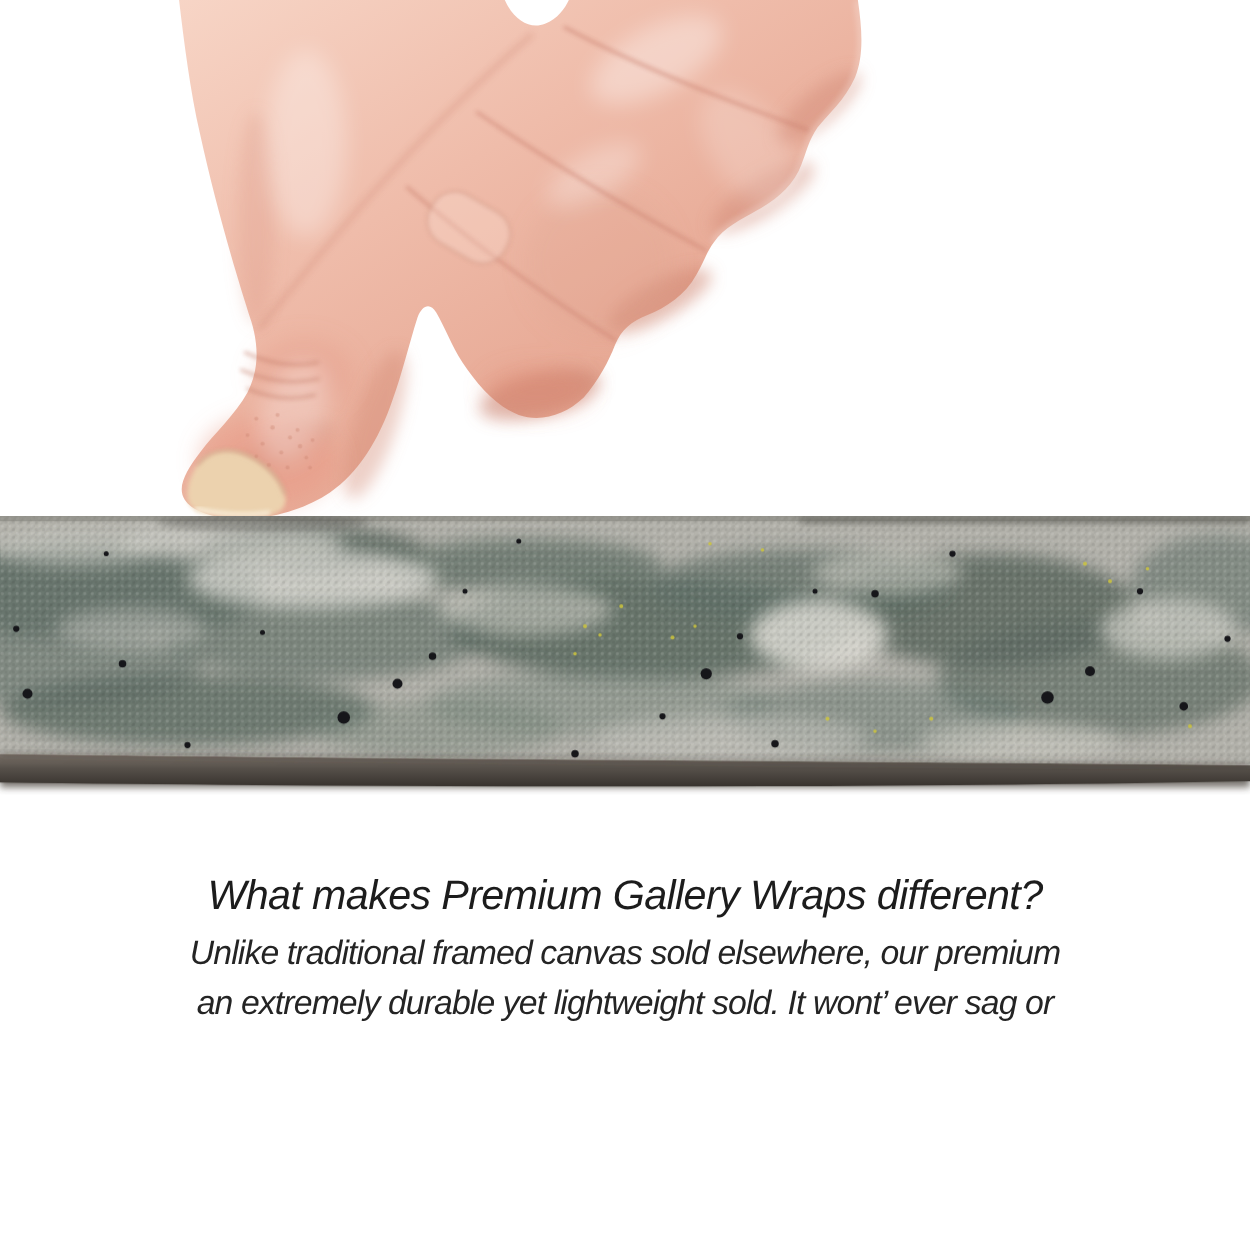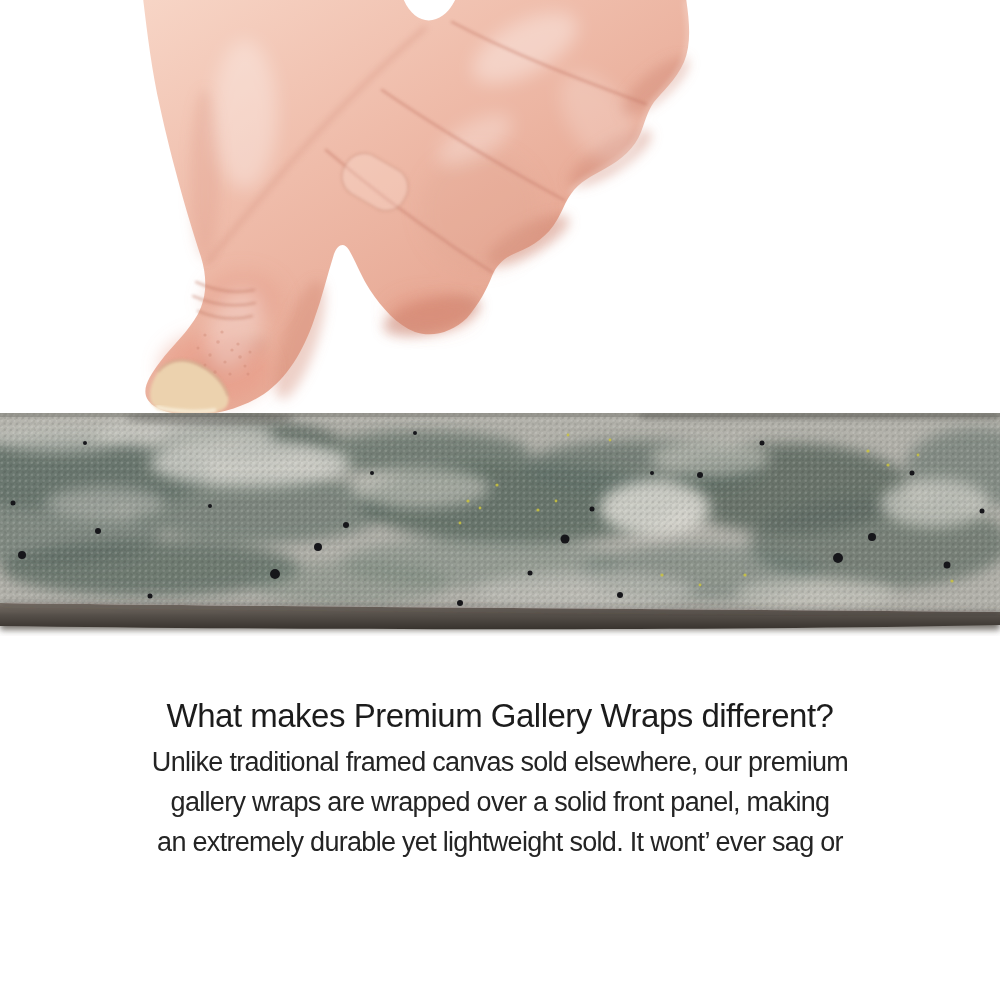--- a/index.html
+++ b/index.html
@@ -2,21 +2,21 @@
 <html><head>
 <meta charset="utf-8">
 <style>
   html,body{margin:0;padding:0;}
   body{width:1000px;height:1000px;background:#ffffff;overflow:hidden;position:relative;
        font-family:"Liberation Sans",sans-serif;}
   .stage{position:absolute;inset:0;width:1000px;height:1000px;background:#ffffff;}
   .hand-photo{position:absolute;left:0;top:0;width:1000px;height:432px;}
   .canvas-photo{position:absolute;left:0;top:413px;width:1000px;height:230px;}
   .text-block{position:absolute;left:0;right:0;top:697px;text-align:center;
-              color:#222222;}
+              font-style:italic;color:#222222;}
   .text-heading{font-size:33px;font-weight:500;letter-spacing:-0.5px;margin:0 0 7px 0;
                 color:#1c1c1c;}
   .text-line{font-size:27px;font-weight:400;letter-spacing:-0.7px;line-height:40px;margin:0;
              color:#242424;}
 </style>
 </head>
 <body>
 
 <div class="stage">
 
@@ -244,17 +244,16 @@
     <g>
       <rect x="0" y="203" width="1000" height="14" fill="#423c36" opacity="0.7" filter="url(#cb3)"></rect>
       <path d="M0,190 C 300,194 700,196 1000,199 L1000,212 C 700,218 300,217 0,213 Z" fill="url(#edgeGrad)"></path>
       <path d="M0,190 C 300,194 700,196 1000,199" fill="none" stroke="#2e2a26" stroke-width="2" opacity="0.6" filter="url(#cb3)"></path>
     </g>
   </svg>
 
   <div class="text-block">
     <h2 class="text-heading">What makes Premium Gallery Wraps different?</h2>
     <p class="text-line">Unlike traditional framed canvas sold elsewhere, our premium</p>
-    <p class="text-line">gallery wraps are wrapped over a solid front panel, making</p>
     <p class="text-line">an extremely durable yet lightweight sold. It wont’ ever sag or</p>
   </div>
 
 </div>
 
 </body></html>

